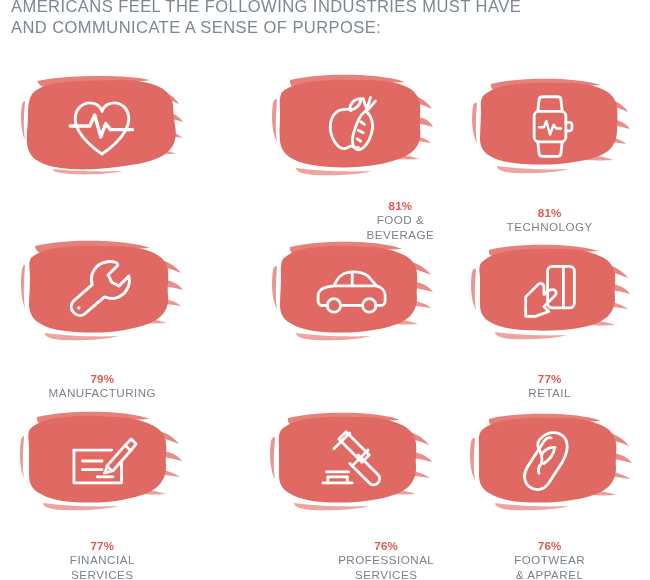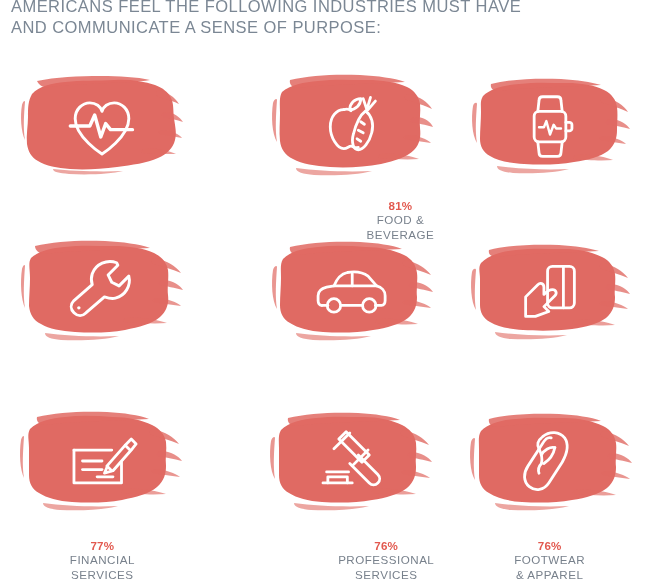--- a/index.html
+++ b/index.html
@@ -195,20 +195,24 @@
       <div class="icon-holder">
         <svg viewBox="0 0 64 64" fill="none" stroke="#ffffff" stroke-width="2.3" stroke-linecap="round" stroke-linejoin="round">
           <rect x="19" y="20" width="26" height="25" rx="4"></rect>
           <path d="M22,20 L23,11 C23,9 24,8 26,8 L38,8 C40,8 41,9 41,11 L42,20"></path>
           <path d="M22,45 L23,54 C23,56 24,57 26,57 L38,57 C40,57 41,56 41,54 L42,45"></path>
           <path d="M45,29 L48,29 C49,29 50,30 50,31 L50,34 C50,35 49,36 48,36 L45,36"></path>
           <path d="M23,33 L27,33 L29,28 L32,39 L35,31 L37,34 L41,34" stroke-width="2"></path>
         </svg>
       </div>
     </div>
+    <div class="caption">
+      <span class="pct">81%</span>
+      <span>TECHNOLOGY</span>
+    </div>
   </div>
 
   <div class="card row2 col1">
     <div class="stroke-wrap">
       <svg class="brush" viewBox="0 0 166 108" preserveAspectRatio="none">
         <path fill="#e06a63" d="M12,20 C20,13 32,10 45,9 C61,7 77,8 94,8 C110,8 124,10 135,15
           C143,19 148,25 149,32 C150,41 148,49 149,57 C150,65 148,73 141,79
           C133,86 120,89 106,92 C90,95 72,95 56,94 C42,93 30,91 22,86
           C14,82 11,76 10,68 C10,59 11,49 11,40 C11,31 9,25 12,20 Z"></path>
         <path fill="#e06a63" d="M16,8 C36,3 62,2 86,3 C104,4 120,6 131,10 C118,11 100,11 82,12
@@ -222,20 +226,24 @@
       </svg>
       <div class="icon-holder">
         <svg viewBox="0 0 64 64" fill="none" stroke="#ffffff" stroke-width="2.4" stroke-linecap="round" stroke-linejoin="round">
           <path d="M45,10 L37,18 L40,24 L46,27 L54,19 C56,27 51,35 43,37 C40,38 37,37 34,36
             L19,49 C16,52 12,52 9,49 C6,46 6,42 9,39 L24,26 C23,23 23,20 24,17
             C27,9 36,5 44,8 Z"></path>
           <circle cx="13" cy="45" r="1.4" fill="#ffffff" stroke="none"></circle>
         </svg>
       </div>
     </div>
+    <div class="caption">
+      <span class="pct">79%</span>
+      <span>MANUFACTURING</span>
+    </div>
   </div>
 
   <div class="card row2 col2">
     <div class="stroke-wrap">
       <svg class="brush" viewBox="0 0 166 108" preserveAspectRatio="none">
         <path fill="#e06a63" d="M15,21 C23,13 36,10 50,9 C66,7 82,8 98,9 C112,9 126,12 136,17
           C144,21 148,27 149,35 C150,43 148,51 149,59 C149,67 147,74 140,80
           C132,86 119,90 105,92 C89,95 71,95 55,94 C41,93 30,90 22,85
           C15,81 12,75 12,67 C12,58 13,48 13,40 C13,32 12,26 15,21 Z"></path>
         <path fill="#e06a63" d="M22,9 C42,4 68,3 92,4 C109,5 124,7 134,11 C121,12 103,12 85,13
@@ -281,20 +289,24 @@
       </svg>
       <div class="icon-holder">
         <svg viewBox="0 0 64 64" fill="none" stroke="#ffffff" stroke-width="2.3" stroke-linecap="round" stroke-linejoin="round">
           <rect x="30" y="11" width="22" height="34" rx="4"></rect>
           <path d="M43,11 L43,45"></path>
           <path d="M12,52 L12,36 L22,26 C24,24 27,25 27,28 L27,34
             C27,34 31,30 34,30 C37,30 38,33 36,35 L27,44 L31,48 L20,52 Z"></path>
         </svg>
       </div>
     </div>
+    <div class="caption">
+      <span class="pct">77%</span>
+      <span>RETAIL</span>
+    </div>
   </div>
 
   <div class="card row3 col1">
     <div class="stroke-wrap">
       <svg class="brush" viewBox="0 0 166 108" preserveAspectRatio="none">
         <path fill="#e06a63" d="M11,21 C19,13 32,10 46,9 C62,7 78,8 94,9 C109,9 123,12 133,17
           C141,21 146,27 147,34 C148,42 146,50 147,58 C147,66 145,73 138,79
           C130,86 117,89 103,92 C87,95 69,95 53,94 C39,93 28,90 20,85
           C13,81 10,75 10,67 C10,58 10,48 10,40 C10,32 8,26 11,21 Z"></path>
         <path fill="#e06a63" d="M18,9 C38,4 64,3 88,4 C105,5 120,7 130,11 C117,12 99,12 81,13

